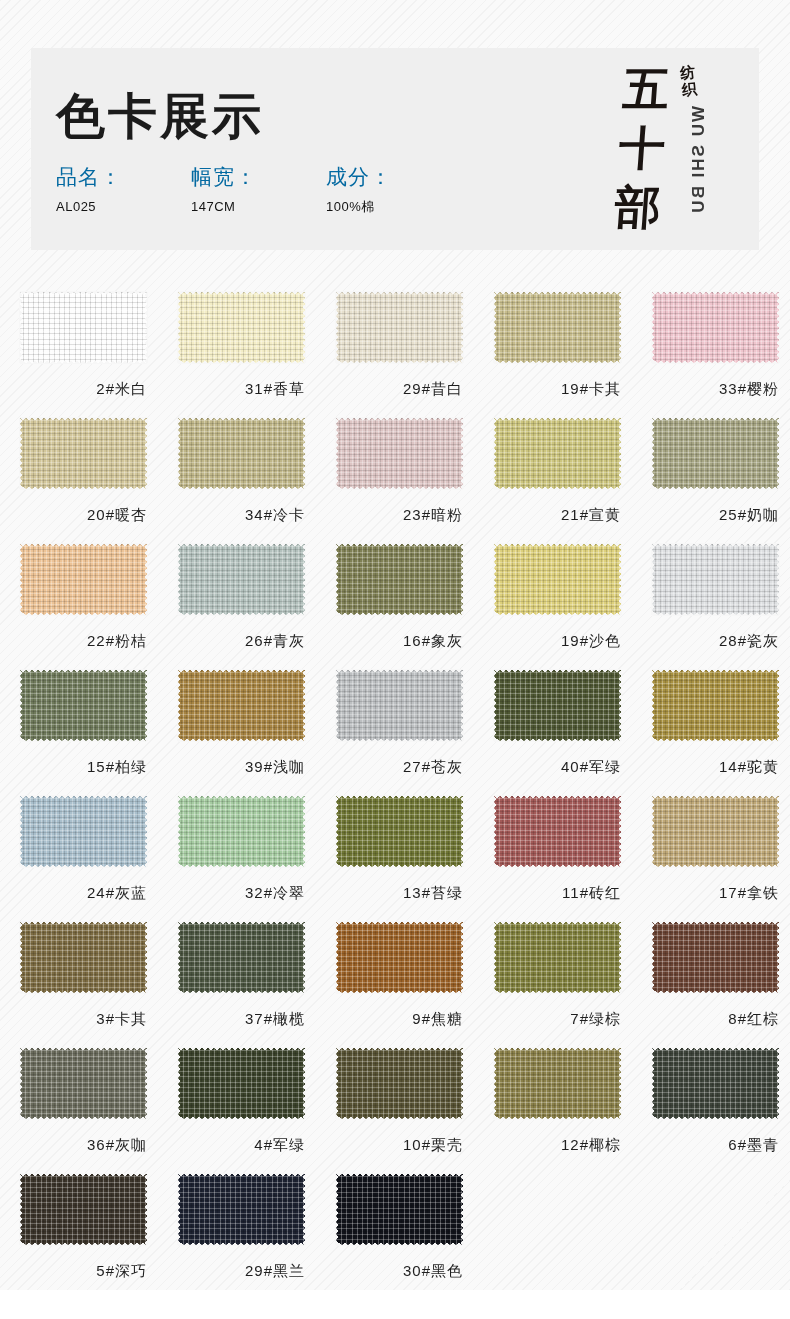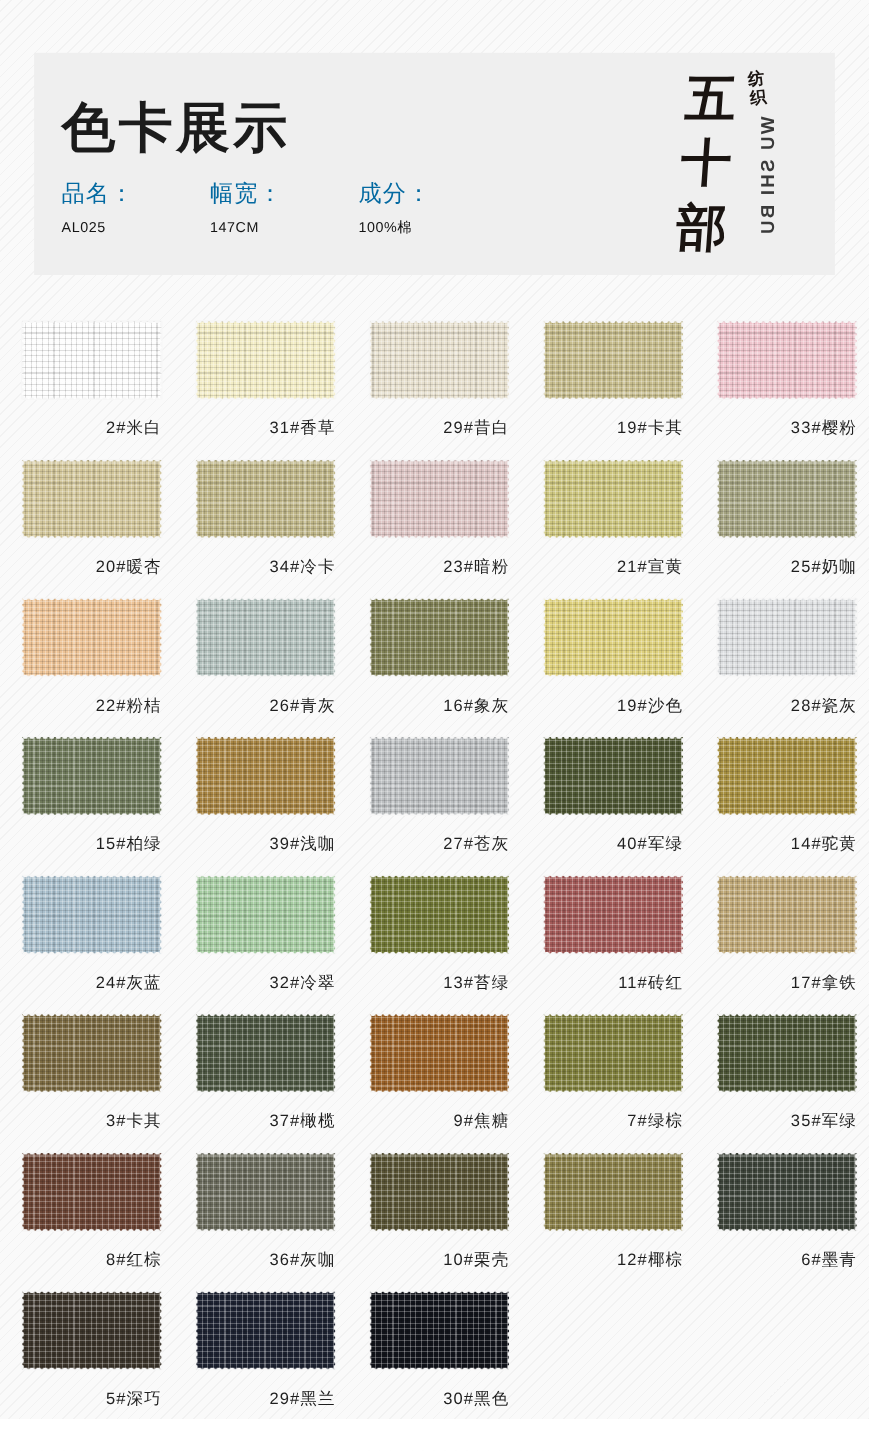--- a/index.html
+++ b/index.html
@@ -581,47 +581,47 @@
           <div class="swatch" style="background-color: rgb(127, 127, 60);"></div>
           <div class="pink-top"></div>
           <div class="pink-bottom"></div>
           <div class="pink-left"></div>
           <div class="pink-right"></div>
         </div>
         <div class="swatch-label">7#绿棕</div>
       </div>
       <div class="cell">
         <div class="swatch-wrap">
-          <div class="swatch" style="background-color: rgb(75, 84, 53);"></div>
-          <div class="pink-top"></div>
-          <div class="pink-bottom"></div>
-          <div class="pink-left"></div>
-          <div class="pink-right"></div>
-        </div>
-        <div class="swatch-label">35#军绿</div>
-      </div>
-      <div class="cell">
-        <div class="swatch-wrap">
           <div class="swatch" style="background-color: rgb(107, 68, 52);"></div>
           <div class="pink-top"></div>
           <div class="pink-bottom"></div>
           <div class="pink-left"></div>
           <div class="pink-right"></div>
         </div>
         <div class="swatch-label">8#红棕</div>
       </div>
       <div class="cell">
         <div class="swatch-wrap">
           <div class="swatch" style="background-color: rgb(106, 107, 92);"></div>
           <div class="pink-top"></div>
           <div class="pink-bottom"></div>
           <div class="pink-left"></div>
           <div class="pink-right"></div>
         </div>
         <div class="swatch-label">36#灰咖</div>
+      </div>
+      <div class="cell">
+        <div class="swatch-wrap">
+          <div class="swatch" style="background-color: rgb(59, 67, 43);"></div>
+          <div class="pink-top"></div>
+          <div class="pink-bottom"></div>
+          <div class="pink-left"></div>
+          <div class="pink-right"></div>
+        </div>
+        <div class="swatch-label">4#军绿</div>
       </div>
       <div class="cell">
         <div class="swatch-wrap">
           <div class="swatch" style="background-color: rgb(88, 83, 52);"></div>
           <div class="pink-top"></div>
           <div class="pink-bottom"></div>
           <div class="pink-left"></div>
           <div class="pink-right"></div>
         </div>
         <div class="swatch-label">10#栗壳</div>

